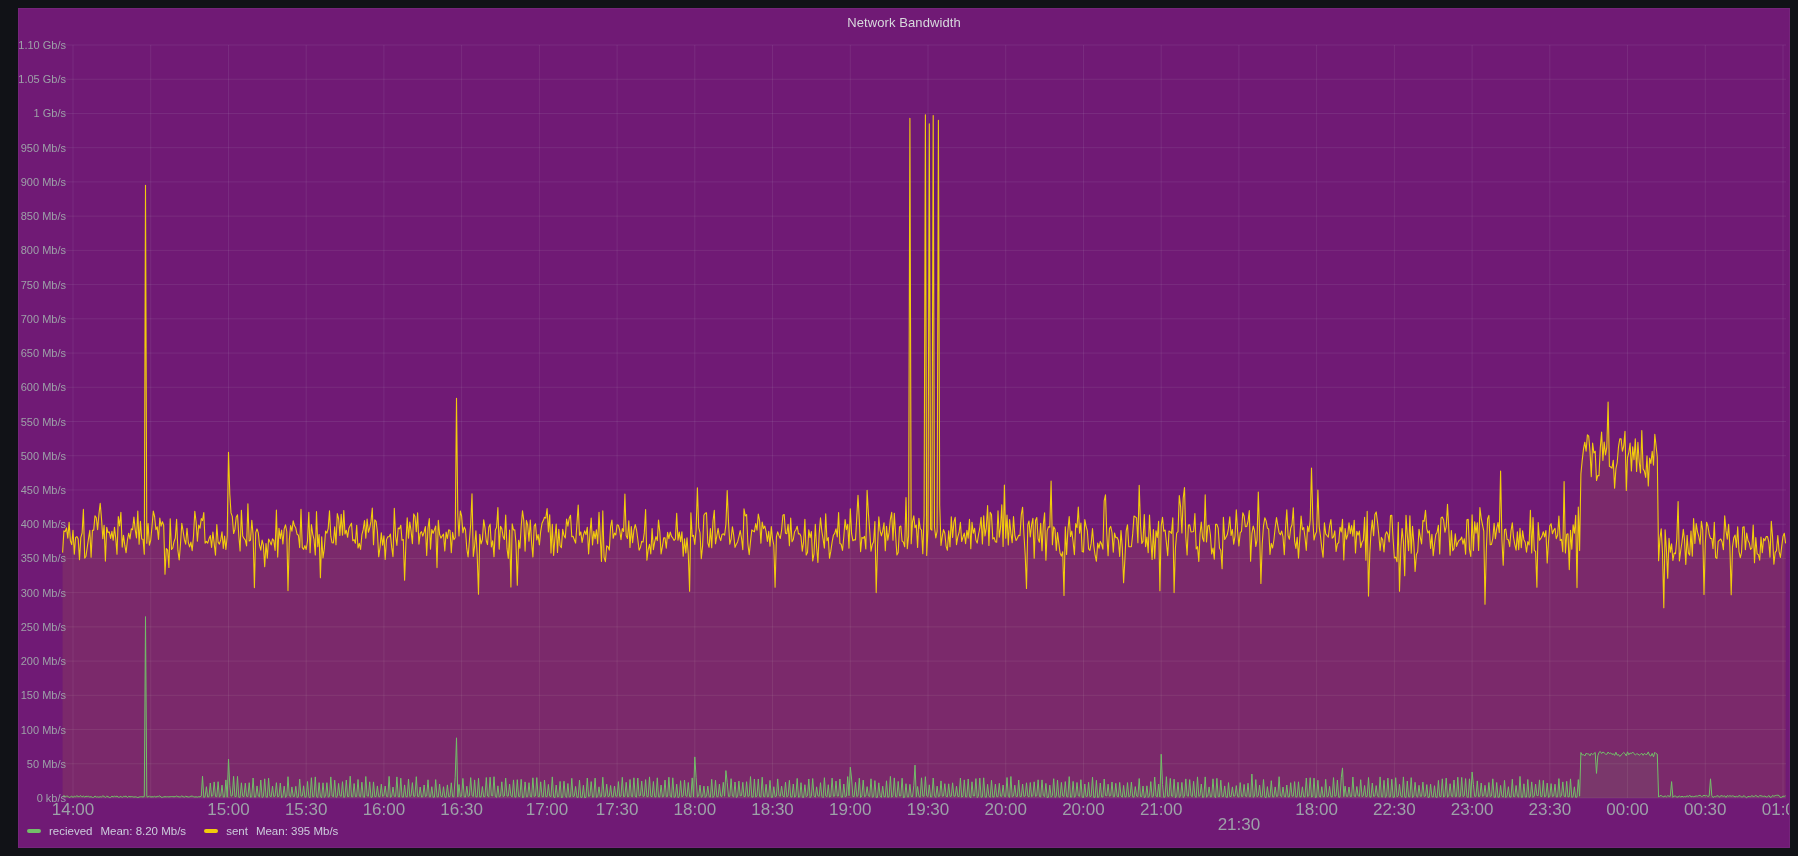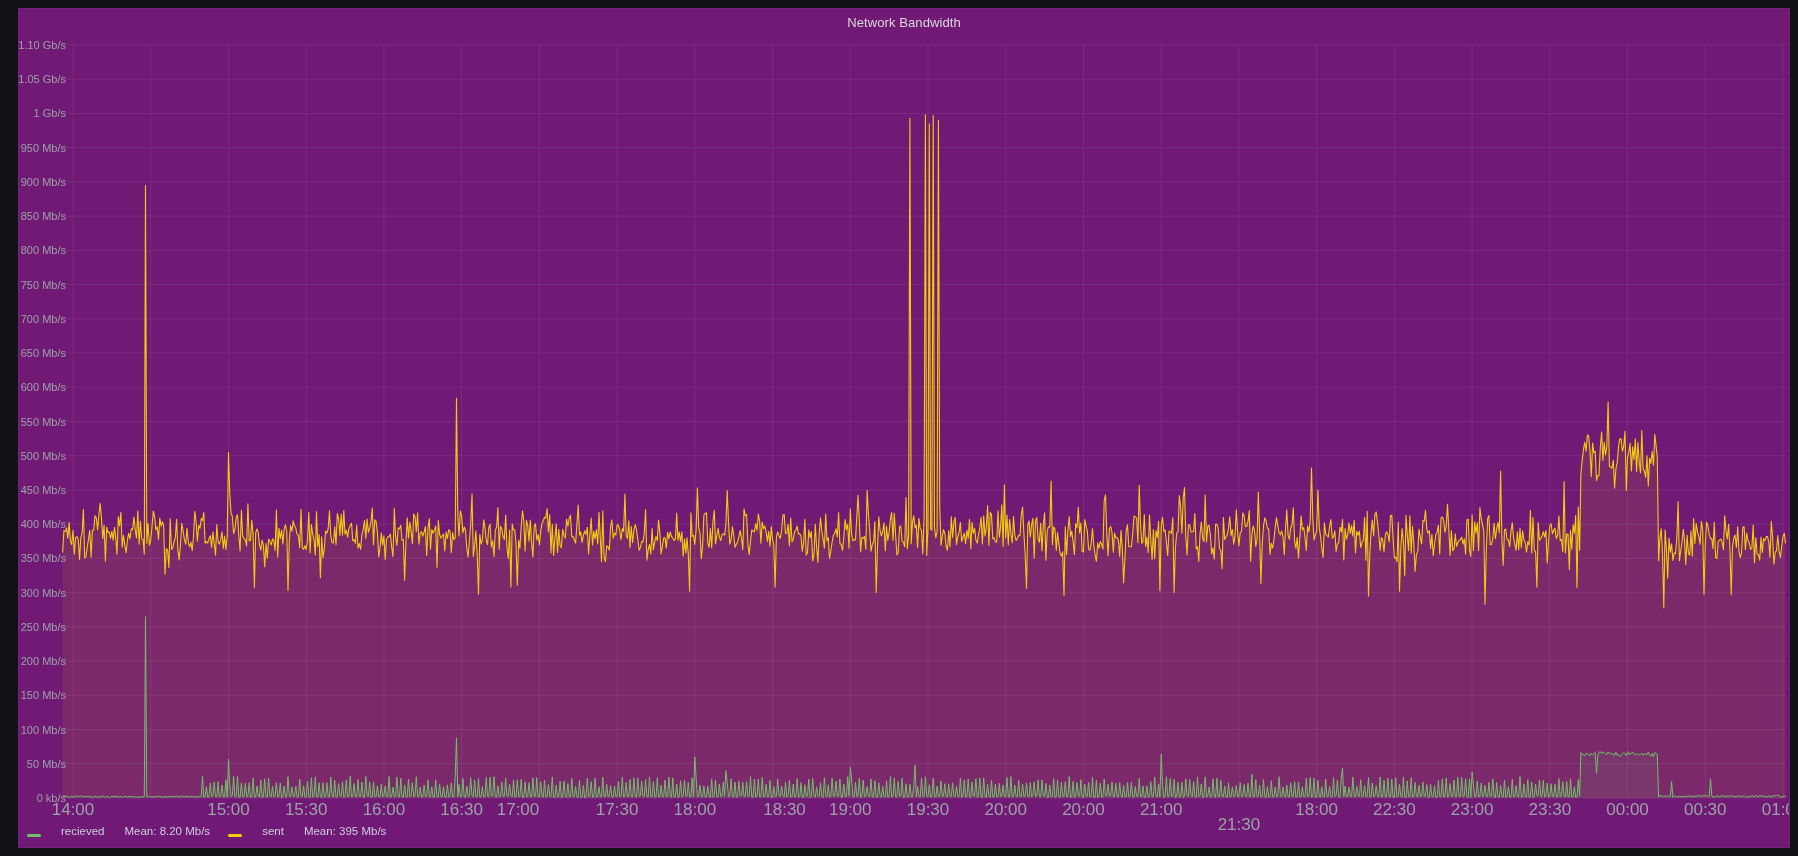--- a/index.html
+++ b/index.html
@@ -10,21 +10,21 @@
   #panel-header{position:absolute;left:0;top:0;width:100%;height:26px;display:flex;
     align-items:center;justify-content:center;cursor:move;}
   #panel-title{color:#d8d9dd;font-size:13px;font-weight:500;letter-spacing:.1px;}
   #plot-svg{position:absolute;left:0;top:0;}
   .y-tick-label{position:absolute;right:1717px;width:70px;text-align:right;color:#9da1a8;
     font-size:11px;line-height:14px;white-space:nowrap;}
   .x-tick-label{position:absolute;color:#9da1a8;font-size:17px;line-height:14px;
     transform:translateX(-50%);white-space:nowrap;}
   #legend{position:absolute;left:8px;top:812px;height:20px;display:flex;align-items:center;
     gap:18px;color:#ccccdc;font-size:11.5px;}
-  .legend-item{display:flex;align-items:flex-end;gap:20px;cursor:pointer;}
+  .legend-item{display:flex;align-items:center;gap:8px;cursor:pointer;}
   .legend-swatch{display:inline-block;width:14px;height:3.5px;border-radius:2px;}
   .legend-label{color:#ccccdc;}
   .legend-mean{color:#ccccdc;}
 </style>
 </head>
 <body>
 
 <div id="page">
   <div id="panel">
     <div id="panel-header">
@@ -114,24 +114,24 @@
         <div class="y-tick-label" style="top: 747.773px; right: 1723px; left: auto; position: absolute; width: 70px;">50 Mb/s</div>
         <div class="y-tick-label" style="top: 782px; right: 1723px; left: auto; position: absolute; width: 70px;">0 kb/s</div>
       </div>
     <div id="x-axis">
         <div class="x-tick-label" style="left: 54px; top: 794px; position: absolute;">14:00</div>
         <div class="x-tick-label" style="left: 131.727px; top: 794px; position: absolute; margin-top: 48px;">14:30</div>
         <div class="x-tick-label" style="left: 209.455px; top: 794px; position: absolute;">15:00</div>
         <div class="x-tick-label" style="left: 287.182px; top: 794px; position: absolute;">15:30</div>
         <div class="x-tick-label" style="left: 364.909px; top: 794px; position: absolute;">16:00</div>
         <div class="x-tick-label" style="left: 442.636px; top: 794px; position: absolute;">16:30</div>
-        <div class="x-tick-label" style="left: 499px; top: 794px; position: absolute;">17:00</div>
+        <div class="x-tick-label" style="left: 528px; top: 794px; position: absolute;">17:00</div>
         <div class="x-tick-label" style="left: 598.091px; top: 794px; position: absolute;">17:30</div>
         <div class="x-tick-label" style="left: 675.818px; top: 794px; position: absolute;">18:00</div>
-        <div class="x-tick-label" style="left: 753.545px; top: 794px; position: absolute; margin-left: 12px;">18:30</div>
+        <div class="x-tick-label" style="left: 753.545px; top: 794px; position: absolute;">18:30</div>
         <div class="x-tick-label" style="left: 831.273px; top: 794px; position: absolute;">19:00</div>
         <div class="x-tick-label" style="left: 909px; top: 794px; position: absolute;">19:30</div>
         <div class="x-tick-label" style="left: 986.727px; top: 794px; position: absolute;">20:00</div>
         <div class="x-tick-label" style="left: 1064.45px; top: 794px; position: absolute;">20:00</div>
         <div class="x-tick-label" style="left: 1142.18px; top: 794px; position: absolute;">21:00</div>
         <div class="x-tick-label" style="left: 1219.91px; top: 794px; position: absolute; margin-top: 15px;">21:30</div>
         <div class="x-tick-label" style="left: 1297.64px; top: 794px; position: absolute;">18:00</div>
         <div class="x-tick-label" style="left: 1375.36px; top: 794px; position: absolute;">22:30</div>
         <div class="x-tick-label" style="left: 1453.09px; top: 794px; position: absolute;">23:00</div>
         <div class="x-tick-label" style="left: 1530.82px; top: 794px; position: absolute;">23:30</div>

